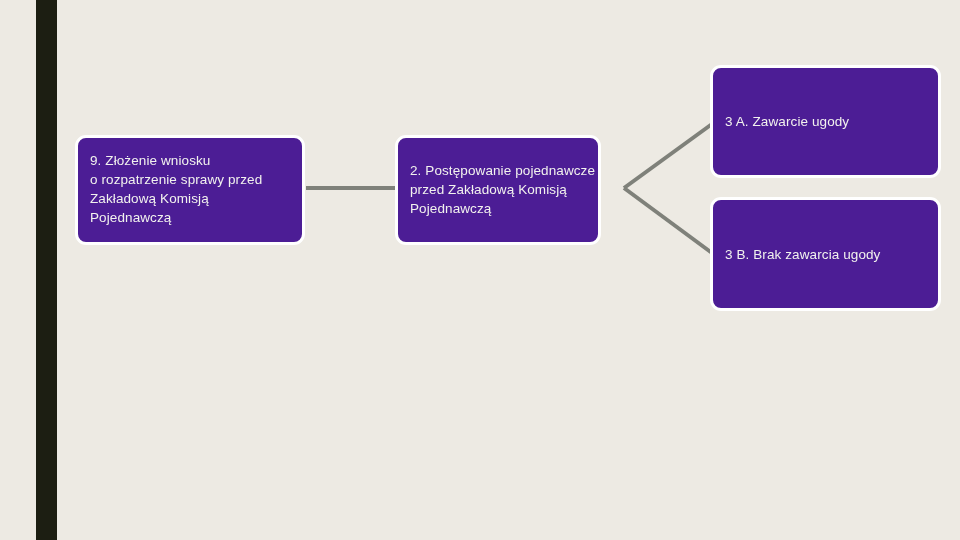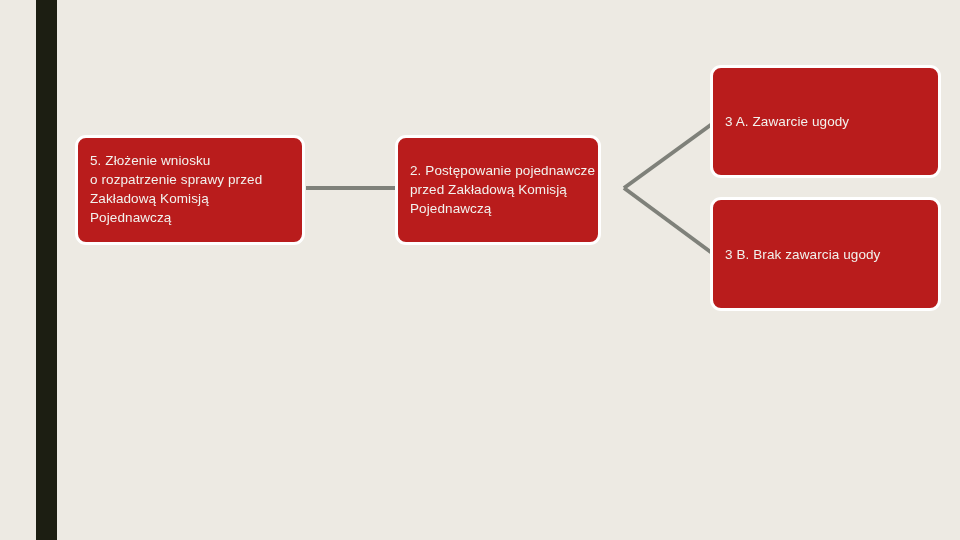--- a/index.html
+++ b/index.html
@@ -38,21 +38,21 @@
     left: 0;
     top: 0;
     width: 960px;
     height: 540px;
   }
 
   
   .node {
     position: absolute;
     box-sizing: border-box;
-    background: #b91c1c;
+    background: #4c1d95;
     border: 3px solid #FFFFFF;
     border-radius: 11px;
     display: flex;
     align-items: center;
     padding: 0 0 0 12px;
     z-index: 3;
   }
   .node-text {
     color: #F2F2EE;
     font-size: 13.5px;
@@ -80,21 +80,21 @@
   <svg class="connectors" viewBox="0 0 960 540" width="960" height="540">
 
     <line x1="306" y1="188" x2="396" y2="188" stroke="#7F817A" stroke-width="4"></line>
 
     <line x1="624" y1="188" x2="712" y2="124" stroke="#7F817A" stroke-width="4"></line>
 
     <line x1="624" y1="188" x2="712" y2="253" stroke="#7F817A" stroke-width="4"></line>
   </svg>
 
   <div class="node" id="node-1">
-    <span class="node-text">5. Złożenie wniosku
+    <span class="node-text">9. Złożenie wniosku
 o rozpatrzenie sprawy przed
 Zakładową Komisją
 Pojednawczą</span>
   </div>
 
   <div class="node" id="node-2">
     <span class="node-text">2. Postępowanie pojednawcze
 przed Zakładową Komisją
 Pojednawczą</span>
   </div>

